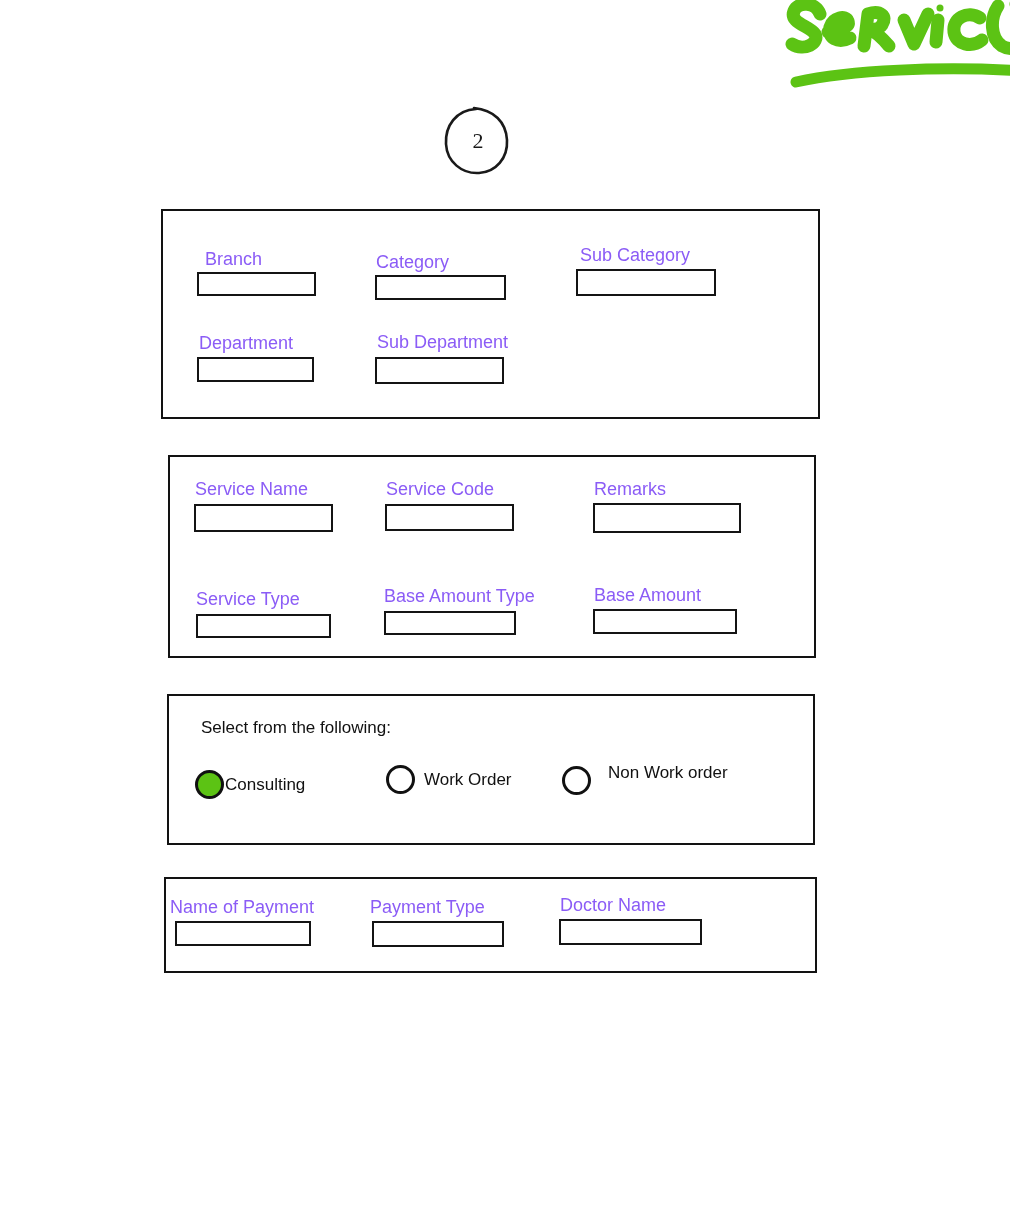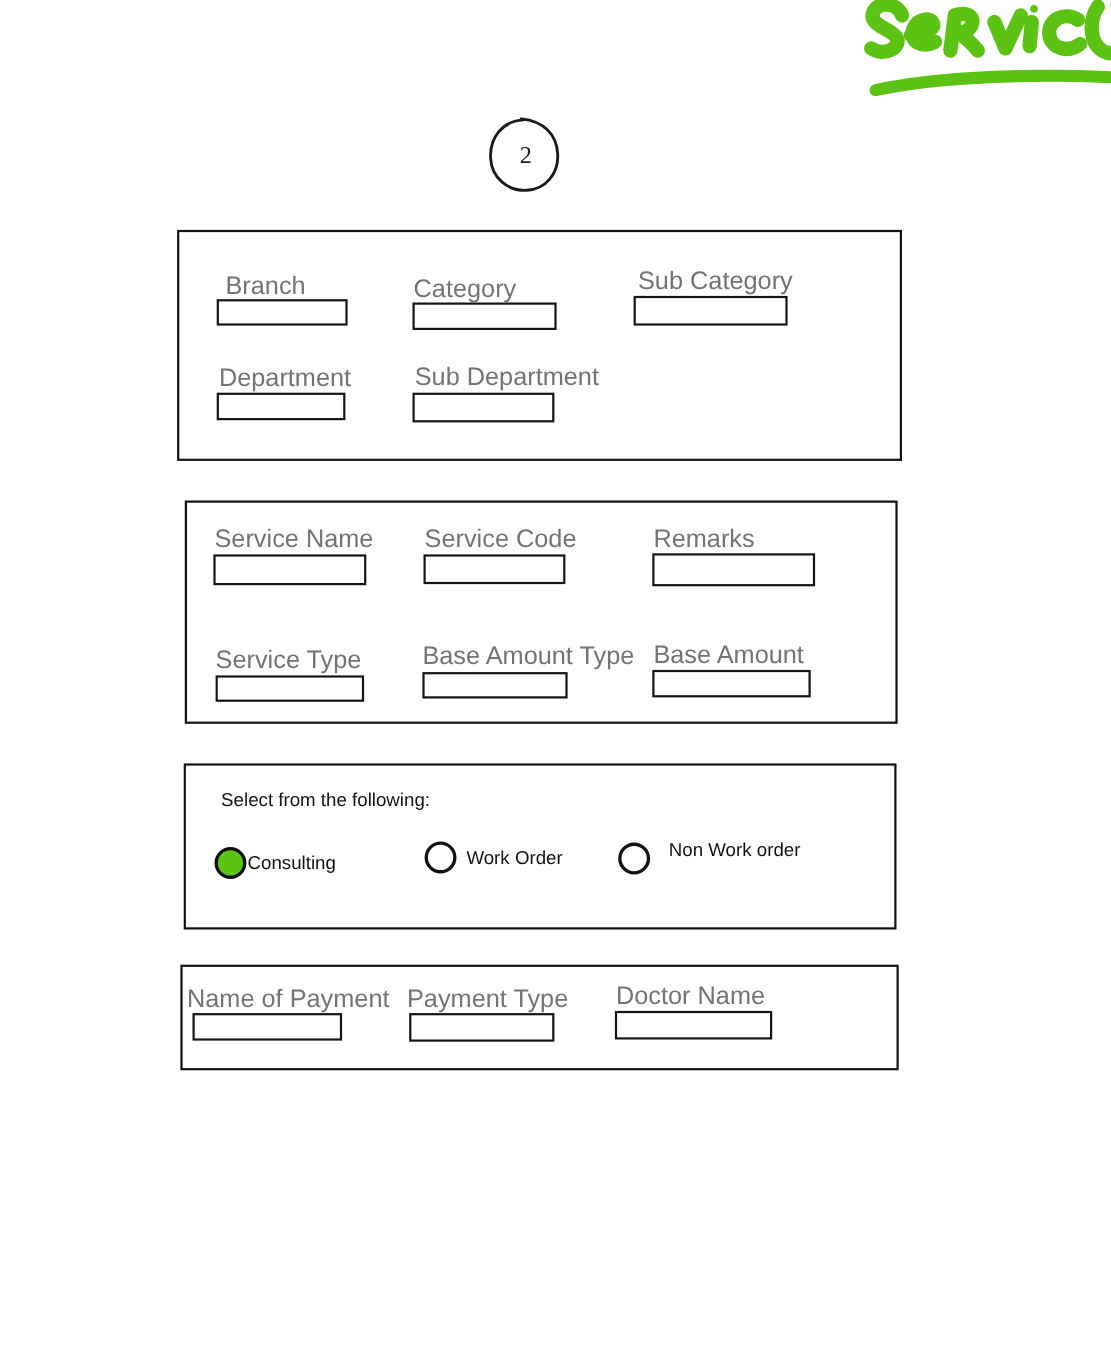--- a/index.html
+++ b/index.html
@@ -64,24 +64,24 @@
   #panel-classification { left: 161px; top: 209px;  width: 659px; height: 210px; }
   #panel-service        { left: 168px; top: 455px;  width: 648px; height: 203px; }
   #panel-selection      { left: 167px; top: 694px;  width: 648px; height: 151px; }
   #panel-payment        { left: 164px; top: 877px;  width: 653px; height: 96px; }
 
   
   .field {
     position: absolute;
   }
   .field-label {
-    font-size: 23px;
+    font-size: 18px;
     line-height: 20px;
     white-space: nowrap;
-    color: #737373;
+    color: #8b5cf6;
   }
   .field-input {
     border: 2px solid #141414;
     background: #ffffff;
     box-sizing: border-box;
     height: 24px;
     margin-top: 3px;
   }
 
   

